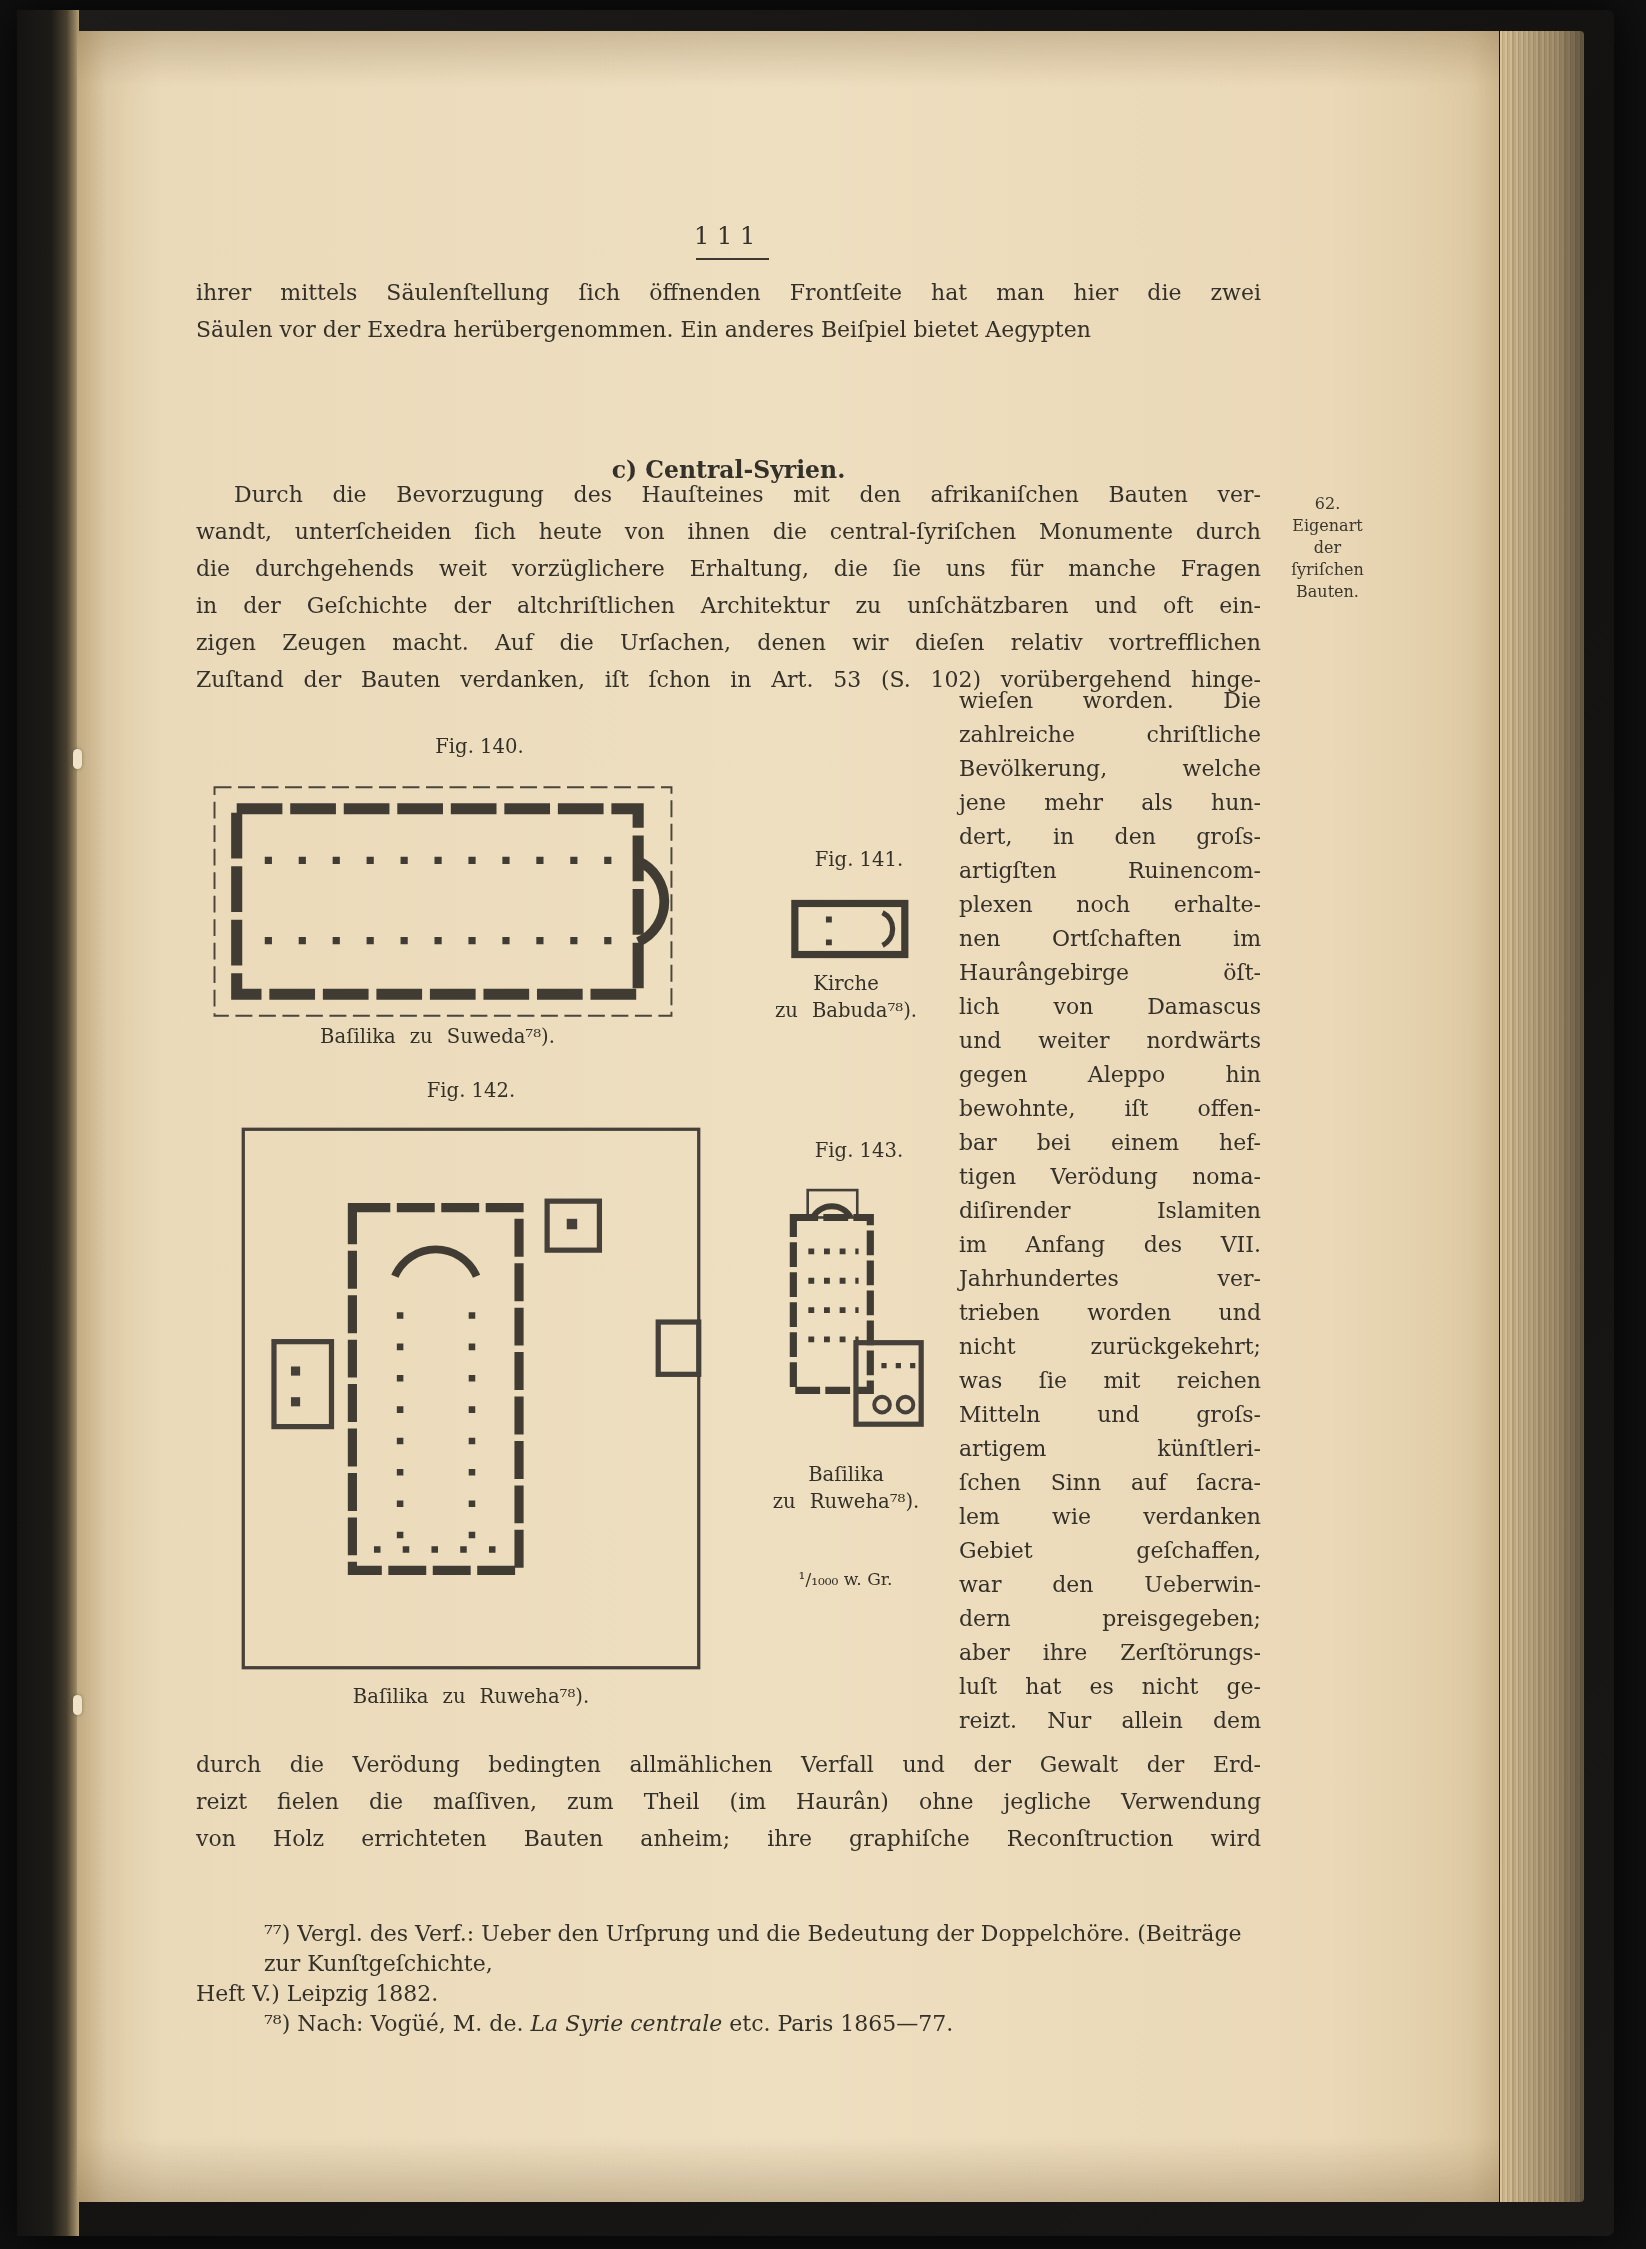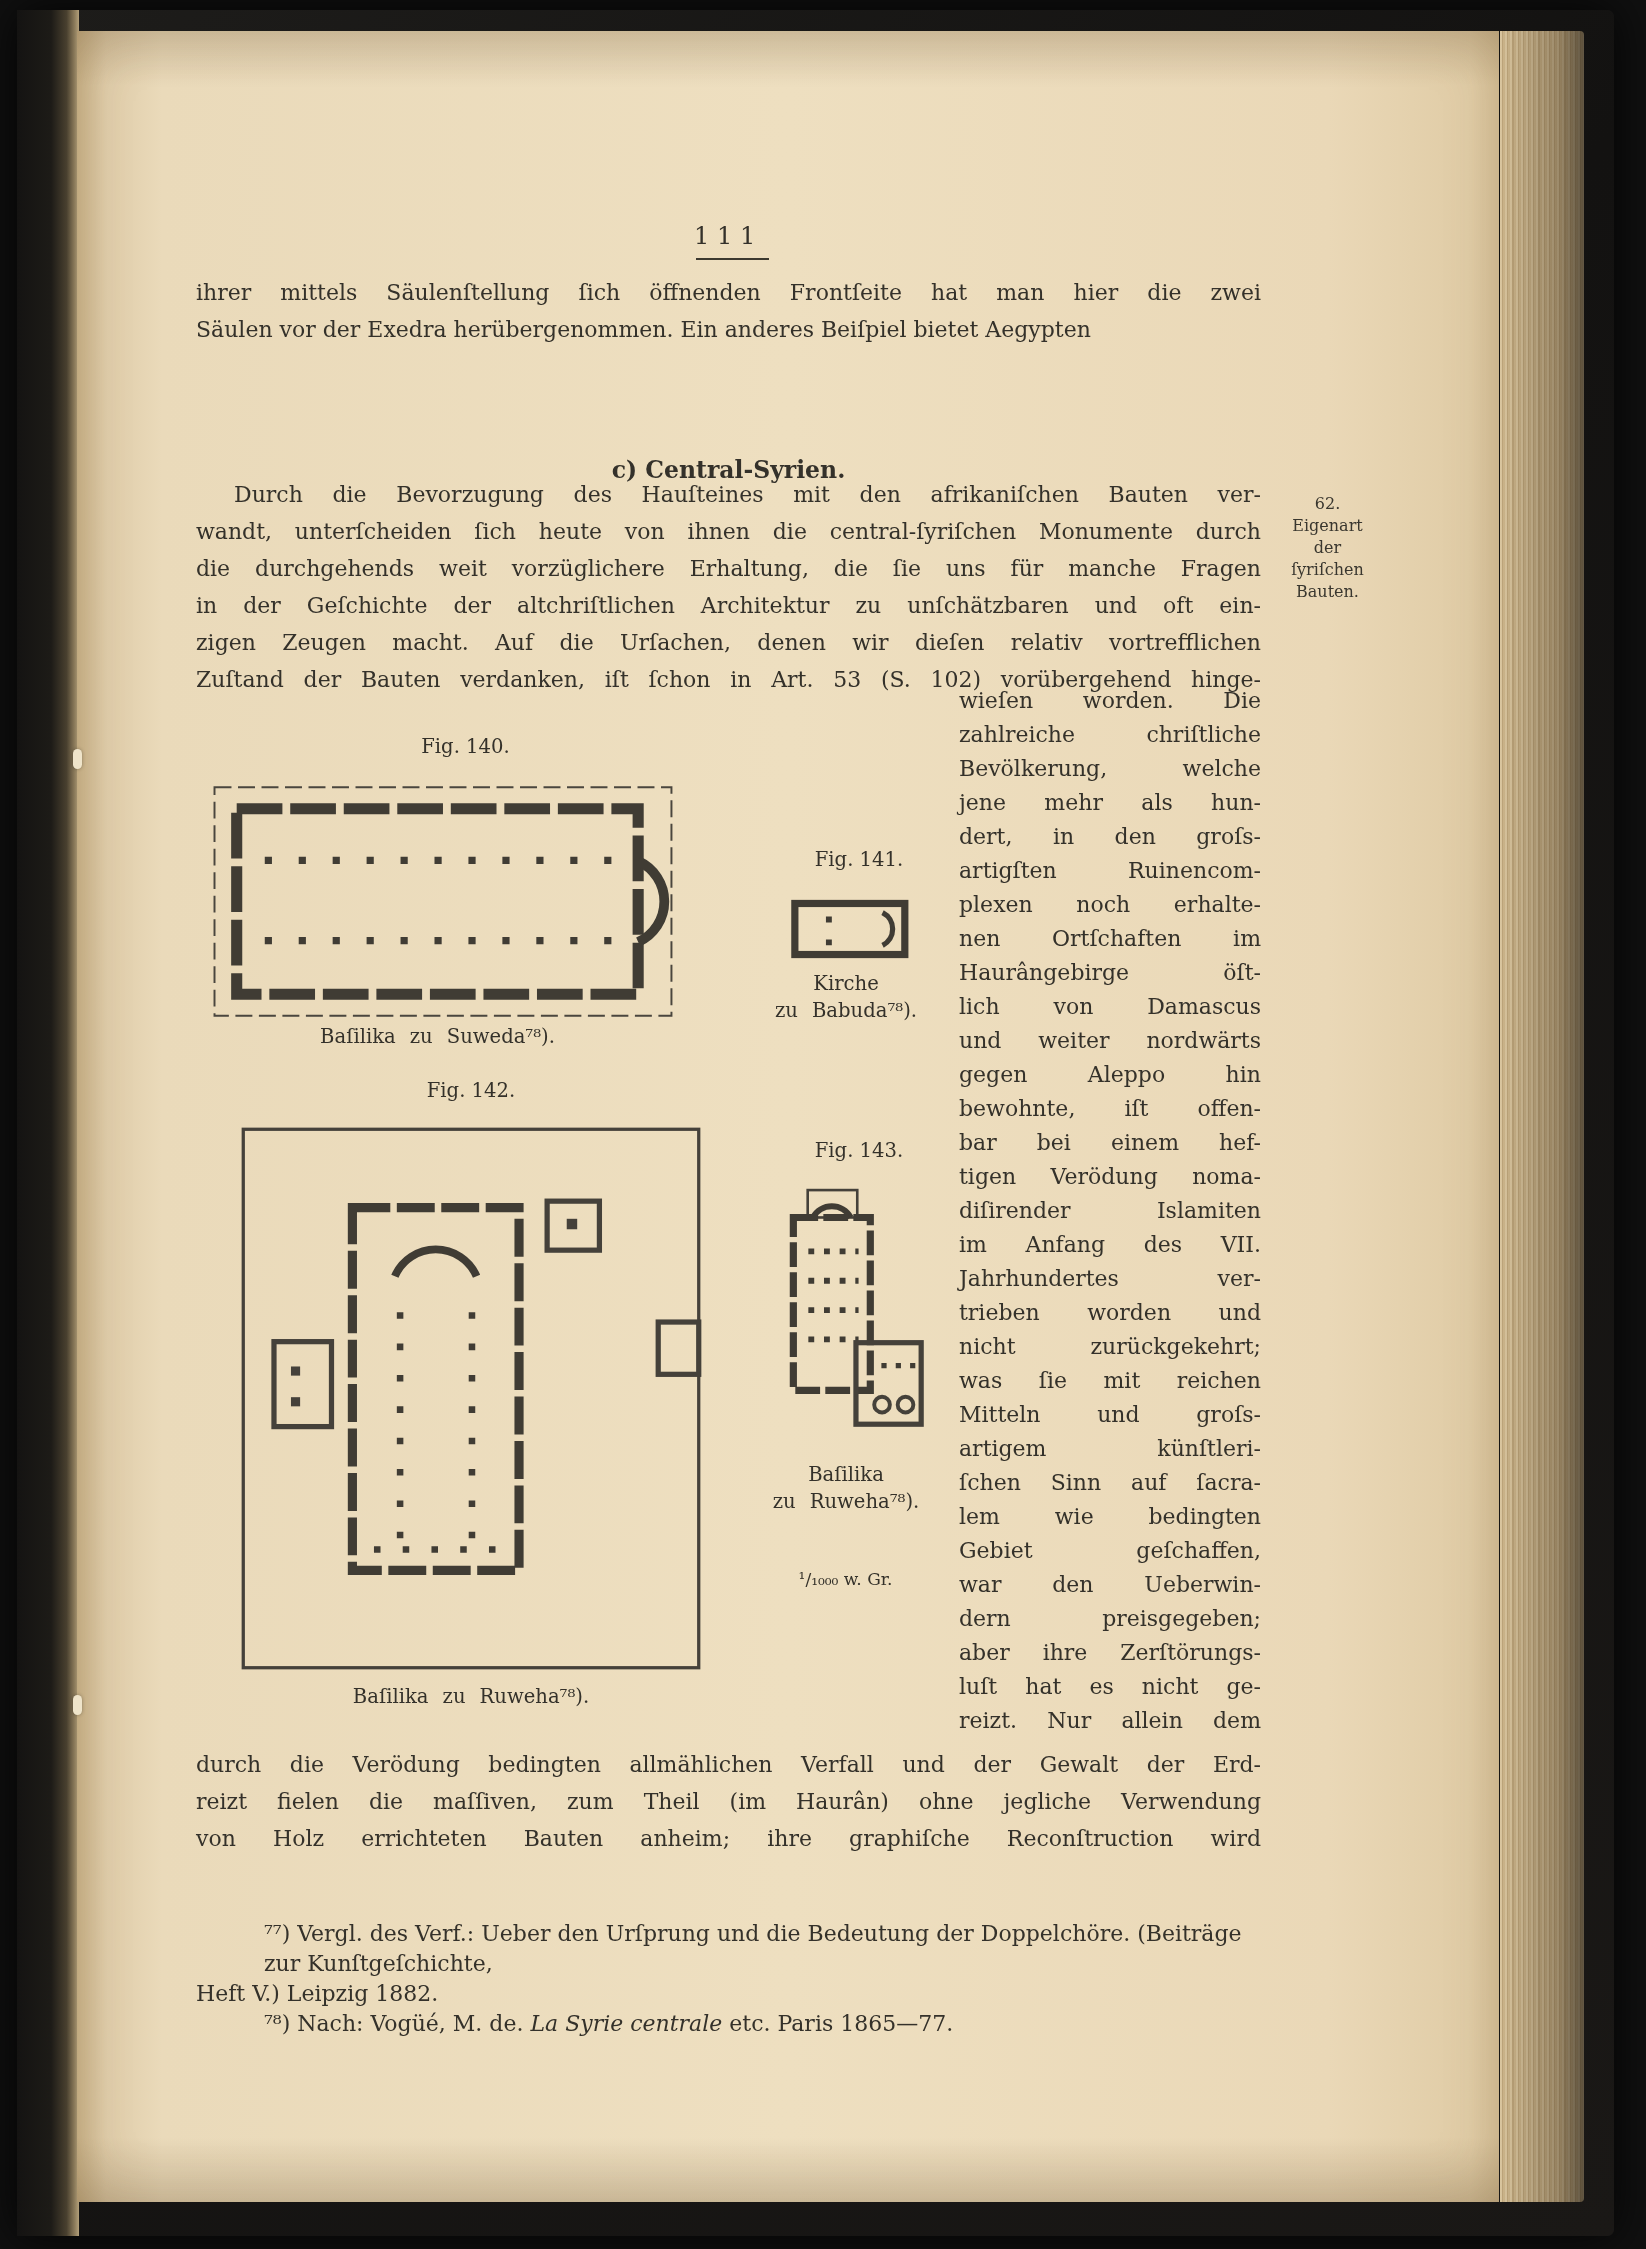--- a/index.html
+++ b/index.html
@@ -40,21 +40,21 @@
   .p2 { top:445px; left:0; width:100%; }
   .p3 { top:1715px; left:0; width:100%; }
   .colright { top:653px; left:763px; width:302px; }
 
   .tline { text-align:justify; text-align-last:justify; line-height:37px; }
   .colright .tline { line-height:34px; }
   .last-left .tline:last-child { text-align-last:left; }
   .indent { text-indent:38px; }
 
   .figlabel { position:absolute; font-size:19.6px; text-align:center; }
-  .f140 { left:13px;  top:704px; width:513px; }
+  .f140 { left:27px;  top:704px; width:513px; }
   .f141 { left:575px; top:817px; width:176px; }
   .f142 { left:44px;  top:1048px; width:462px; }
   .f143 { left:575px; top:1108px; width:176px; }
 
   .figure { position:absolute; }
   .fig140 { left:13px;  top:753px; width:513px; height:235px; }
   .fig141 { left:591px; top:862px; width:144px; height:72px; }
   .fig142 { left:44px;  top:1095px; width:462px; height:545px; }
   .fig143 { left:583px; top:1155px; width:150px; height:271px; }
   .figure svg { display:block; width:100%; height:100%; }
@@ -128,21 +128,21 @@
           <div class="tline">tigen Verödung noma-</div>
           <div class="tline">diſirender Islamiten</div>
           <div class="tline">im Anfang des VII.</div>
           <div class="tline">Jahrhundertes ver-</div>
           <div class="tline">trieben worden und</div>
           <div class="tline">nicht zurückgekehrt;</div>
           <div class="tline">was ſie mit reichen</div>
           <div class="tline">Mitteln und groſs-</div>
           <div class="tline">artigem künſtleri-</div>
           <div class="tline">ſchen Sinn auf ſacra-</div>
-          <div class="tline">lem wie bedingten</div>
+          <div class="tline">lem wie verdanken</div>
           <div class="tline">Gebiet geſchaffen,</div>
           <div class="tline">war den Ueberwin-</div>
           <div class="tline">dern preisgegeben;</div>
           <div class="tline">aber ihre Zerſtörungs-</div>
           <div class="tline">luſt hat es nicht ge-</div>
           <div class="tline">reizt. Nur allein dem</div>
         </div>
 
       <div class="para p3">
           <div class="tline">durch die Verödung bedingten allmählichen Verfall und der Gewalt der Erd-</div>

